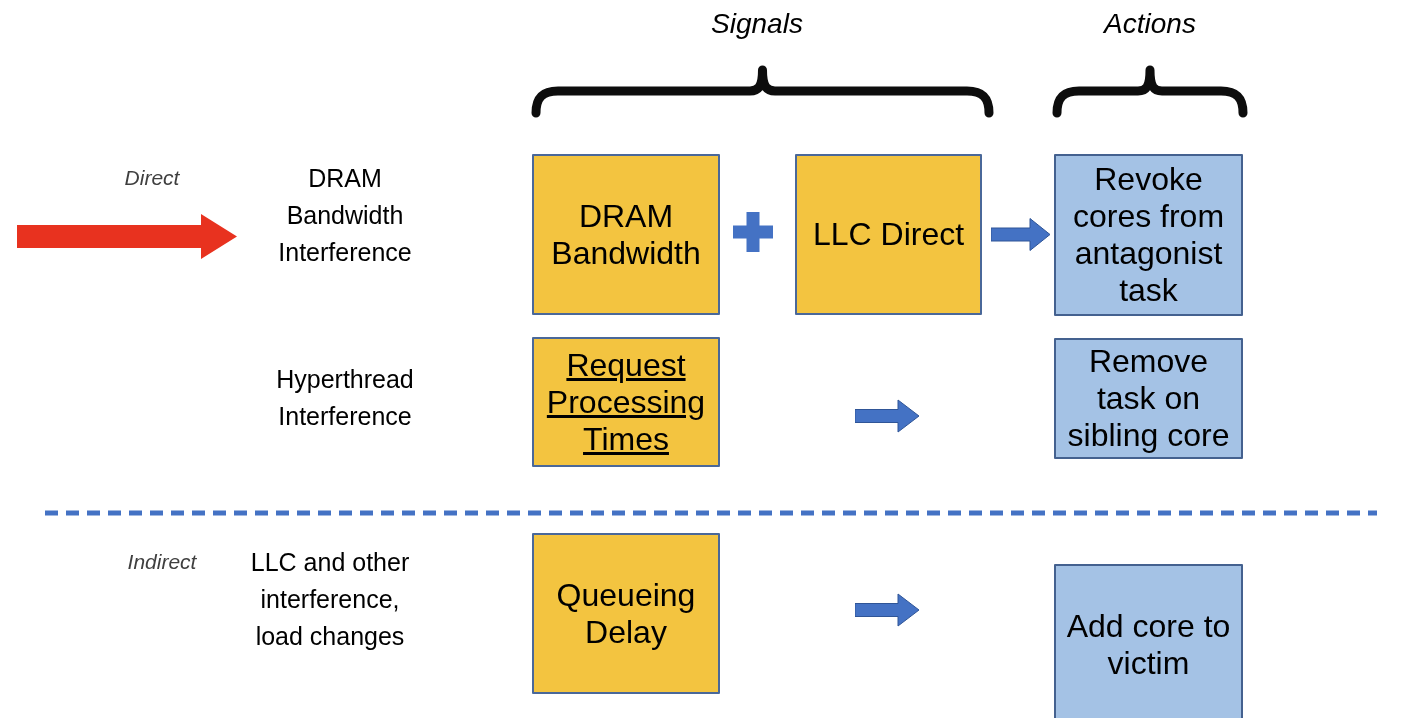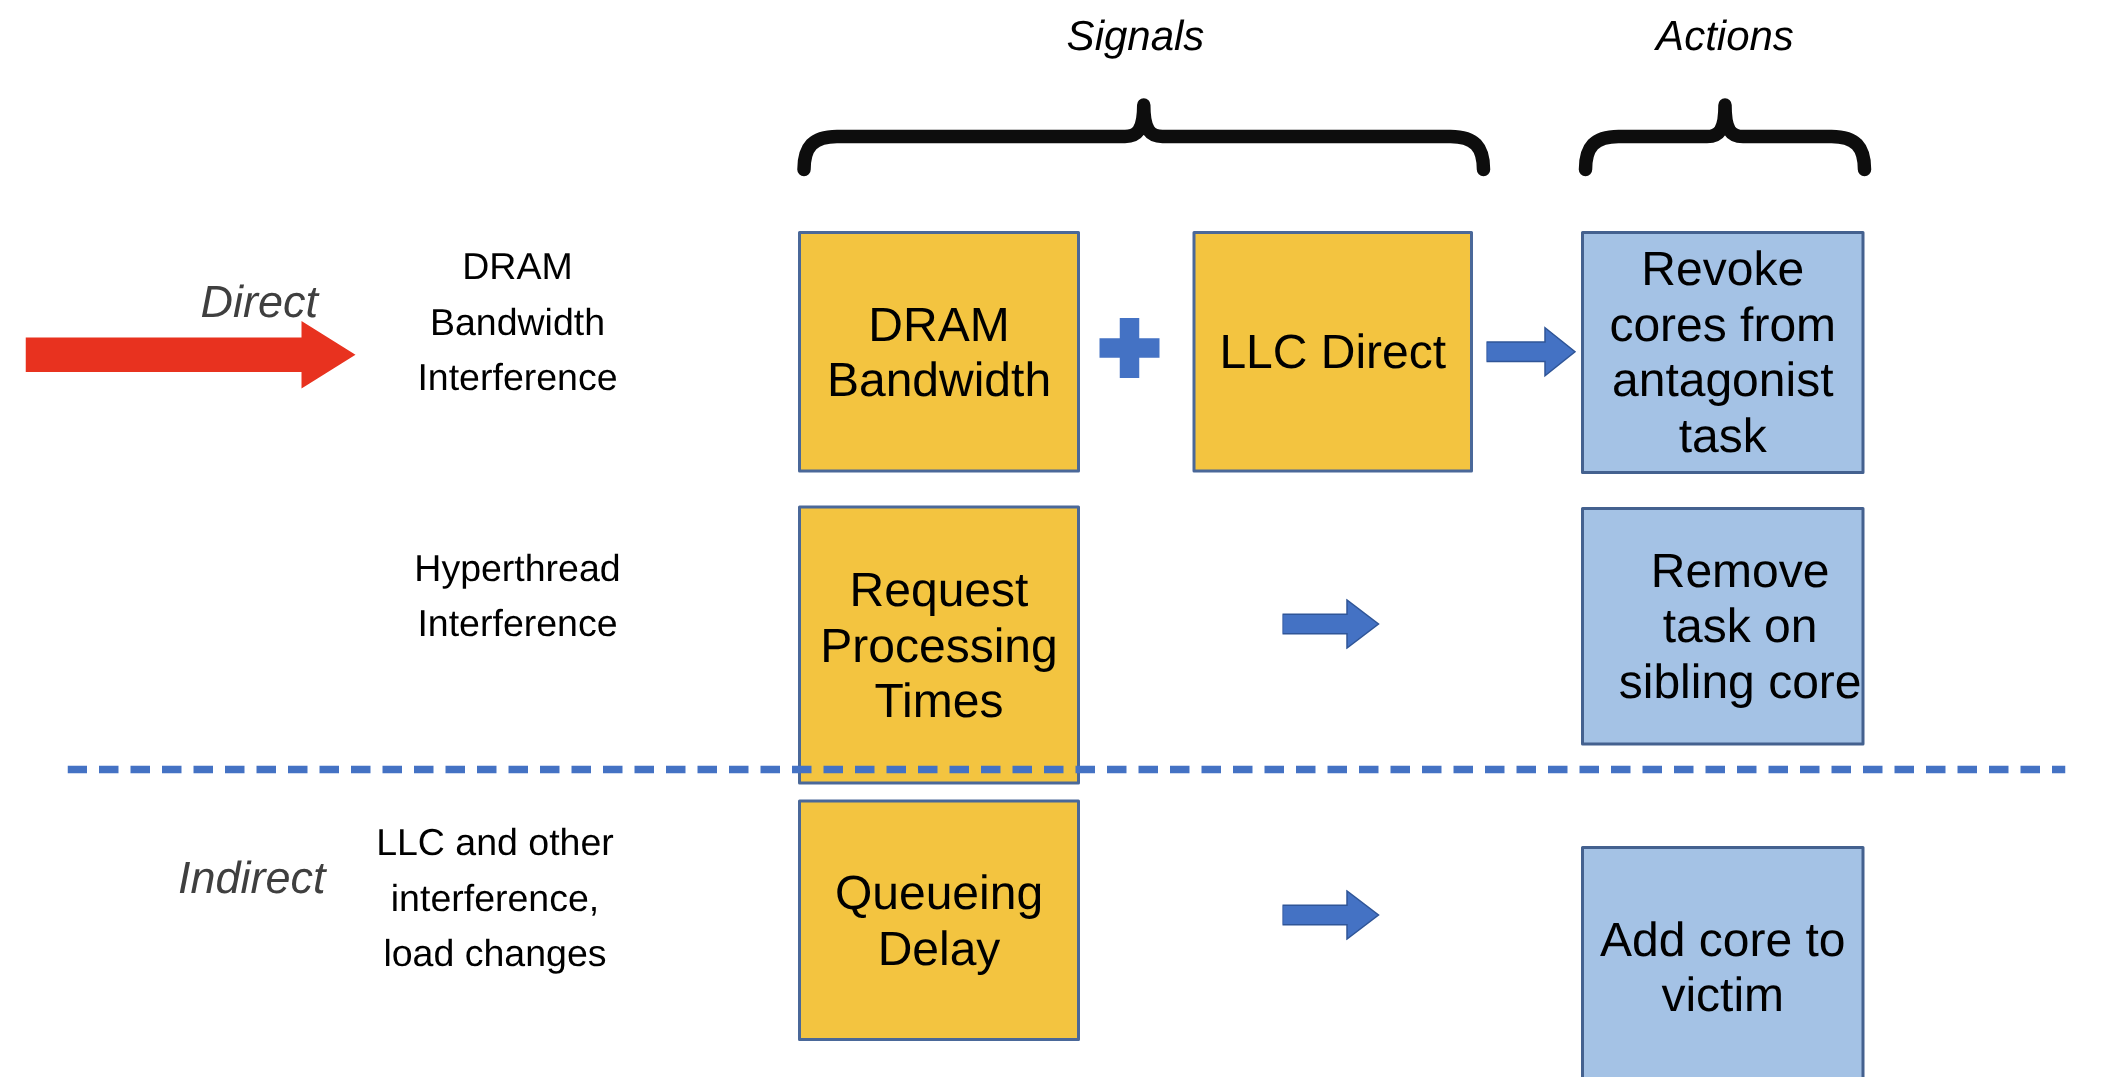--- a/index.html
+++ b/index.html
@@ -6,23 +6,22 @@
   #canvas{
     position:relative;width:1407px;height:718px;background:#ffffff;overflow:hidden;
     font-family:"Liberation Sans",sans-serif;color:var(--text,#000);
   }
   .abs{position:absolute;}
   .hdr{
     font-style:italic;font-size:28px;line-height:32px;text-align:center;
     color:var(--text,#000);
   }
   .side-label{
-    font-style:italic;font-size:30px;line-height:30px;text-align:right;
+    font-style:italic;font-size:21px;line-height:30px;text-align:center;
     color:var(--side-label,#3F3F3F);
-    margin-top:24px;
   }
   .row-label{
     font-size:25px;line-height:37px;text-align:center;color:var(--text,#000);
   }
   .box{
     display:flex;align-items:center;justify-content:center;text-align:center;
     font-size:32px;line-height:37px;box-sizing:border-box;border-radius:1px;
   }
   .signal-box{
     background:var(--signal-fill,#F3C440);
@@ -81,29 +80,29 @@
   <div class="abs" style="left:991px;top:217px;">
     <svg width="60" height="35" viewBox="0 0 60 35">
       <polygon class="connector-fill" points="0,11 39,11 39,1.5 59,17.5 39,33.5 39,24 0,24"></polygon>
     </svg>
   </div>
   <div class="abs box action-box" style="left:1054px;top:154px;width:189px;height:162px;">
     <div>Revoke<br>cores from<br>antagonist<br>task</div>
   </div>
 
   <div class="abs row-label" style="left:232px;top:361px;width:226px;">Hyperthread<br>Interference</div>
-  <div class="abs box signal-box" style="left:532px;top:337px;width:188px;height:186px;">
+  <div class="abs box signal-box" style="left:532px;top:337px;width:188px;height:130px;text-decoration:underline;">
     <div>Request<br>Processing<br>Times</div>
   </div>
   <div class="abs" style="left:855px;top:399px;">
     <svg width="65" height="34" viewBox="0 0 65 34">
       <polygon class="connector-fill" points="0,10.5 43,10.5 43,1 64,17 43,33 43,23.5 0,23.5"></polygon>
     </svg>
   </div>
-  <div class="abs box action-box" style="left:1054px;top:338px;width:189px;height:159px;justify-content:flex-end;">
+  <div class="abs box action-box" style="left:1054px;top:338px;width:189px;height:121px;">
     <div>Remove<br>task on<br>sibling core</div>
   </div>
 
   <div class="abs" style="left:45px;top:510px;">
     <svg width="1332" height="6" viewBox="0 0 1332 6">
       <line class="divider-line" x1="0" y1="3" x2="1332" y2="3" stroke-dasharray="13 8"></line>
     </svg>
   </div>
 
   <div class="abs row-label" style="left:225px;top:544px;width:210px;">LLC and other<br>interference,<br>load changes</div>

